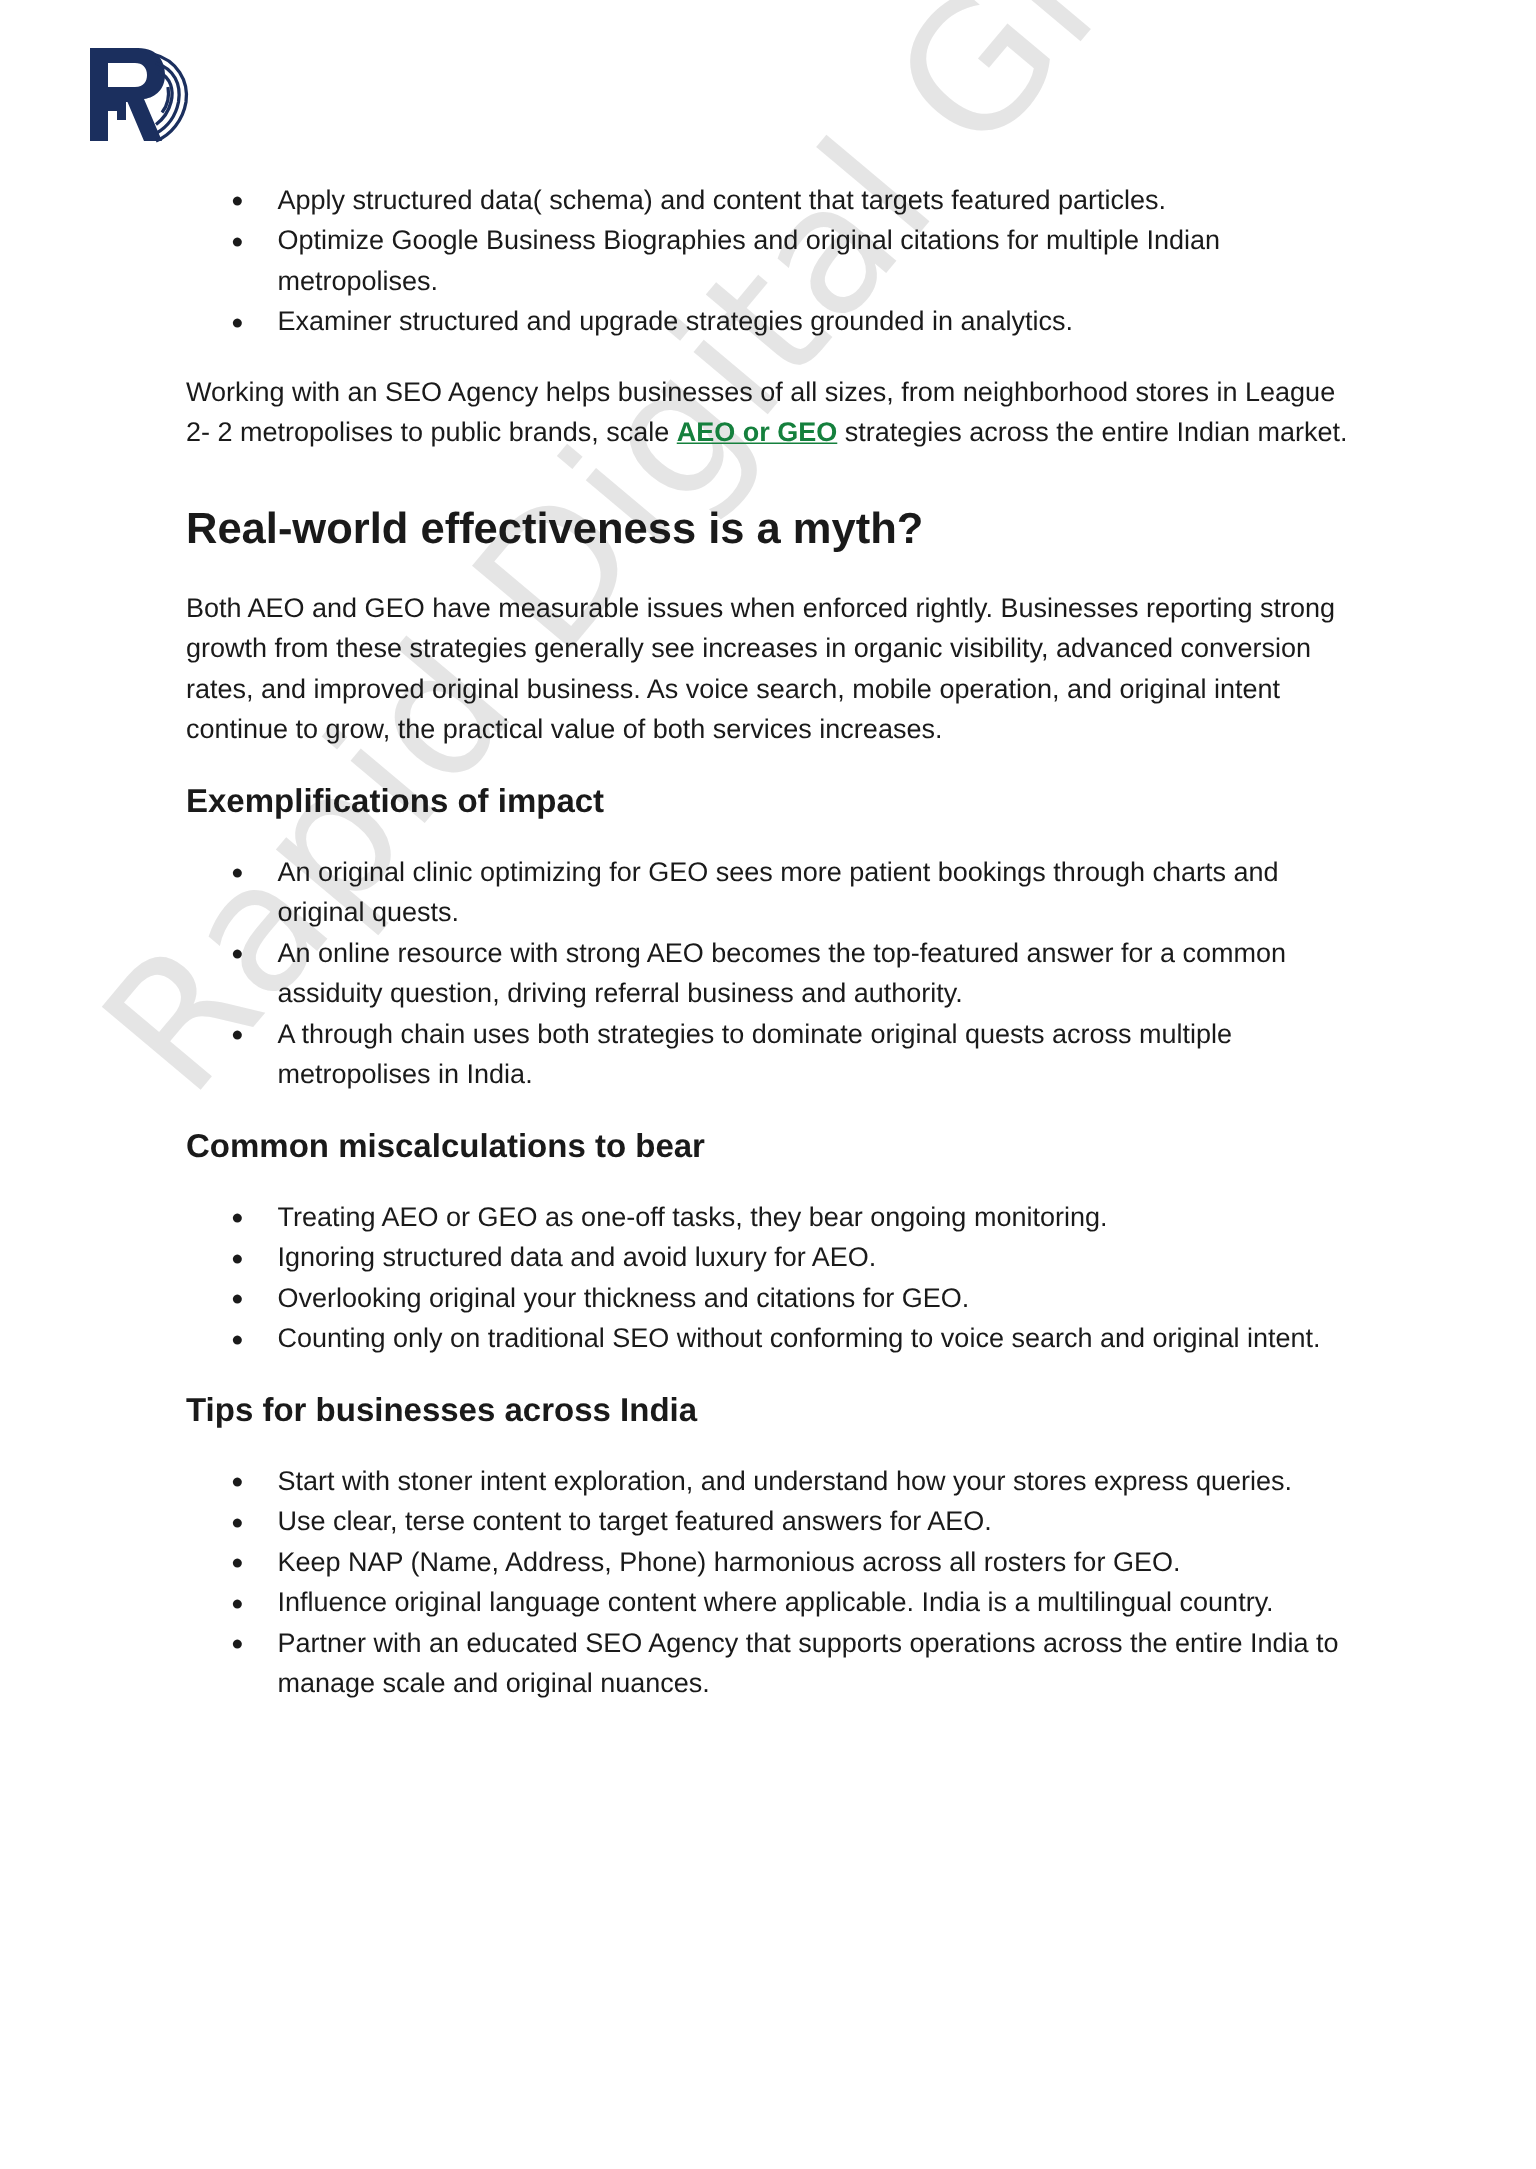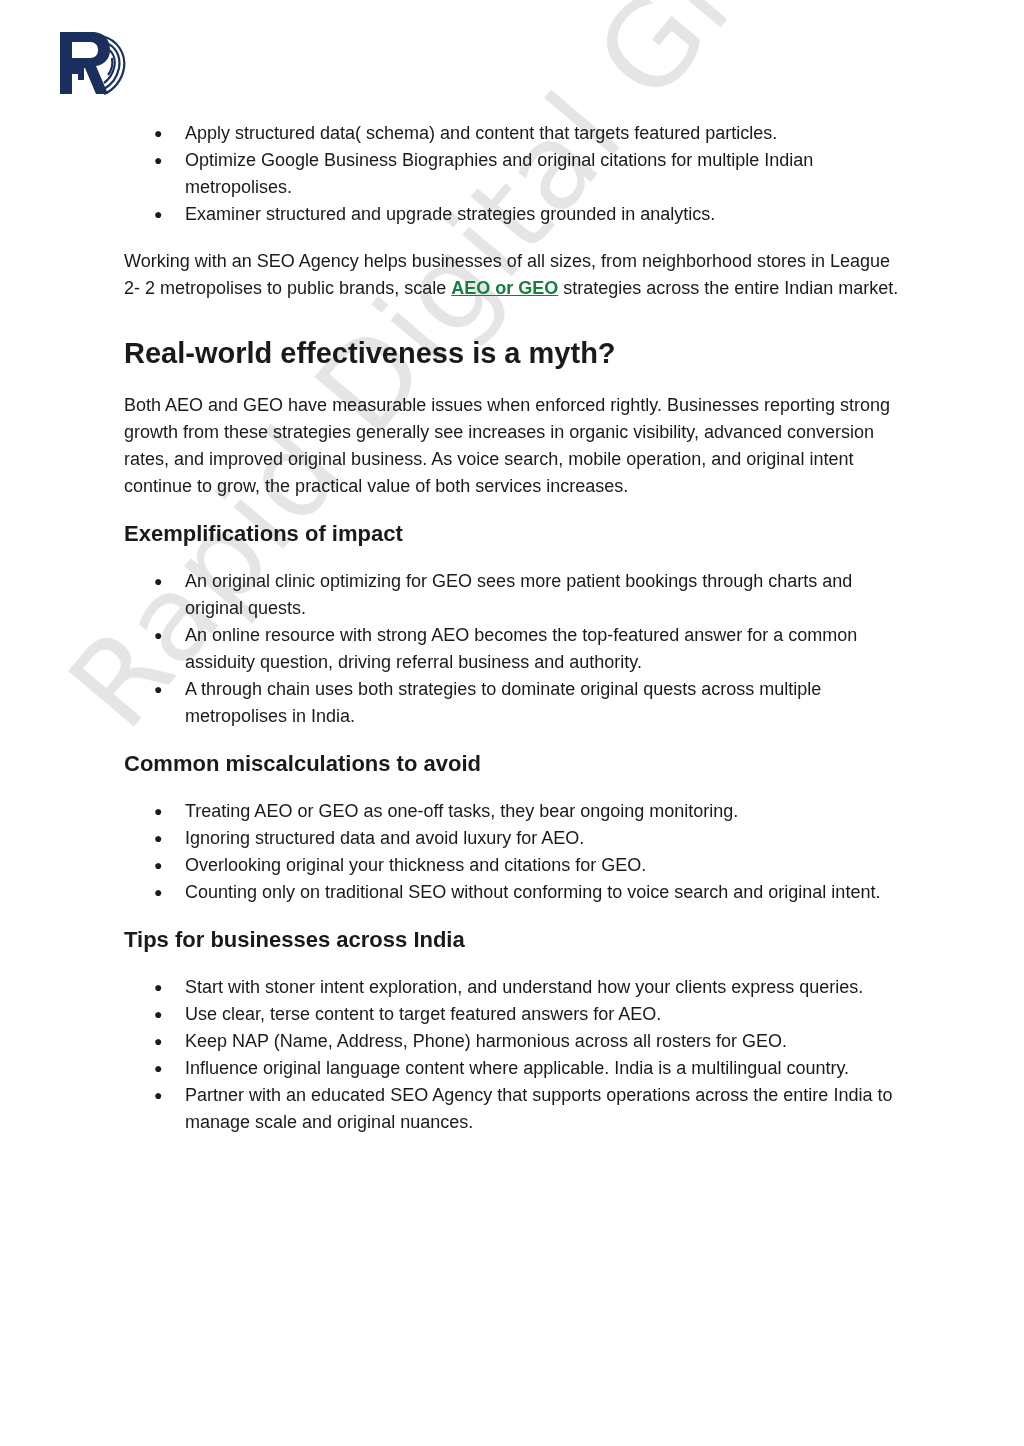--- a/index.html
+++ b/index.html
@@ -121,30 +121,30 @@
 
   <p class="after-h2">Both AEO and GEO have measurable issues when enforced rightly. Businesses reporting strong growth from these strategies generally see increases in organic visibility, advanced conversion rates, and improved original business. As voice search, mobile operation, and original intent continue to grow, the practical value of both services increases.</p>
 
   <h3>Exemplifications of impact</h3>
   <ul class="list-after-h3">
     <li><span class="bullet">●</span><span>An original clinic optimizing for GEO sees more patient bookings through charts and original quests.</span></li>
     <li><span class="bullet">●</span><span>An online resource with strong AEO becomes the top-featured answer for a common assiduity question, driving referral business and authority.</span></li>
     <li><span class="bullet">●</span><span>A through chain uses both strategies to dominate original quests across multiple metropolises in India.</span></li>
   </ul>
 
-  <h3>Common miscalculations to avoid</h3>
+  <h3>Common miscalculations to bear</h3>
   <ul class="list-after-h3">
     <li><span class="bullet">●</span><span>Treating AEO or GEO as one-off tasks, they bear ongoing monitoring.</span></li>
     <li><span class="bullet">●</span><span>Ignoring structured data and avoid luxury for AEO.</span></li>
     <li><span class="bullet">●</span><span>Overlooking original your thickness and citations for GEO.</span></li>
     <li><span class="bullet">●</span><span>Counting only on traditional SEO without conforming to voice search and original intent.</span></li>
   </ul>
 
   <h3>Tips for businesses across India</h3>
   <ul class="list-after-h3">
-    <li><span class="bullet">●</span><span>Start with stoner intent exploration, and understand how your clients express queries.</span></li>
+    <li><span class="bullet">●</span><span>Start with stoner intent exploration, and understand how your stores express queries.</span></li>
     <li><span class="bullet">●</span><span>Use clear, terse content to target featured answers for AEO.</span></li>
     <li><span class="bullet">●</span><span> Keep NAP (Name, Address, Phone) harmonious across all rosters for GEO.</span></li>
     <li><span class="bullet">●</span><span>Influence original language content where applicable. India is a multilingual country.</span></li>
     <li><span class="bullet">●</span><span>Partner with an educated SEO Agency that supports operations across the entire India to manage scale and original nuances.</span></li>
   </ul>
 
 </div>
 
 </body></html>

